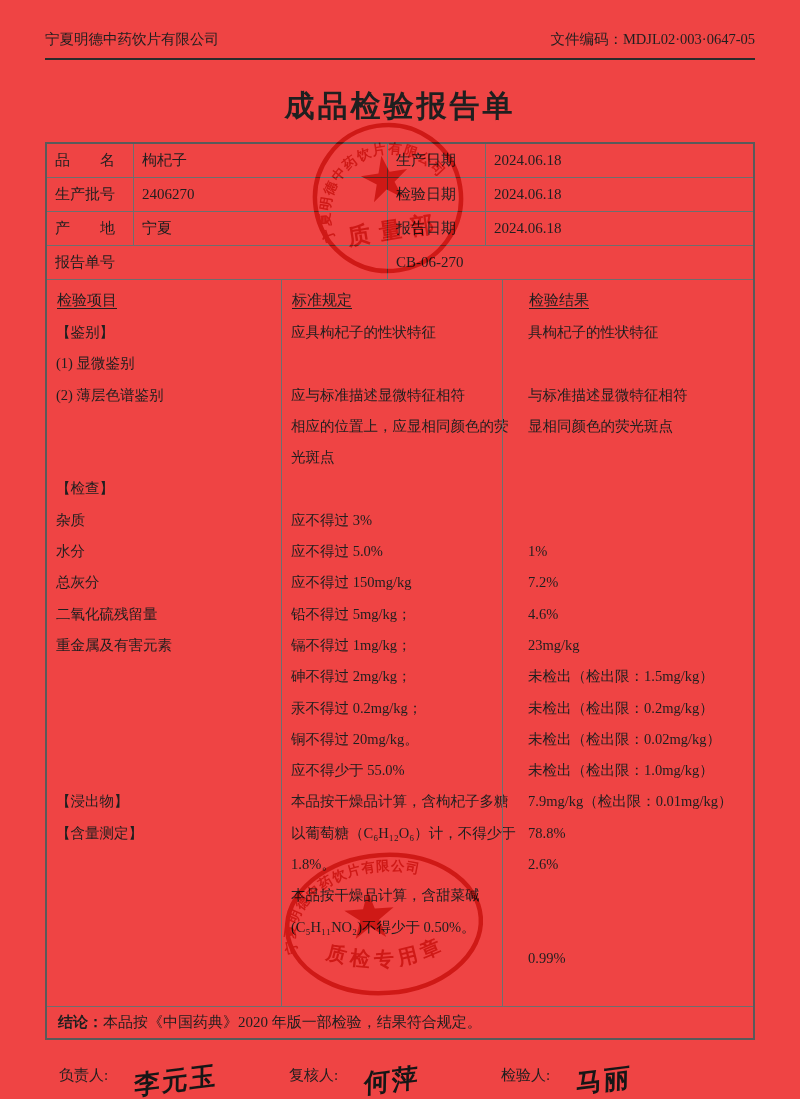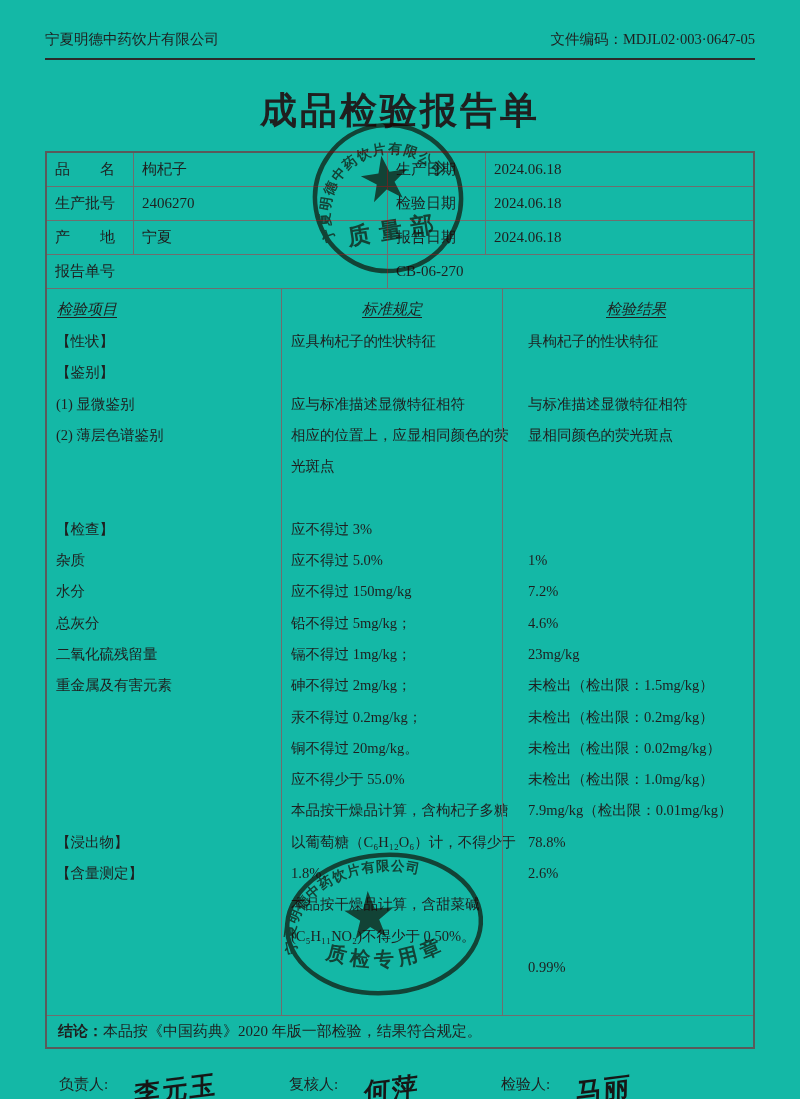--- a/index.html
+++ b/index.html
@@ -1,41 +1,41 @@
 <!DOCTYPE html>
 <html><head>
 <meta charset="utf-8">
 <style>
   html,body{margin:0;padding:0;background:#e8e8e8;}
   .page{
-    position:relative;width:800px;height:1099px;margin:0 auto;background:#14b8a6;
+    position:relative;width:800px;height:1099px;margin:0 auto;background:#ef4444;
     font-family:"Liberation Serif","DejaVu Serif",serif;color:#1f1f1f;overflow:hidden;
   }
   
   .hdr{margin:30px 45px 0 45px;padding-bottom:9px;border-bottom:2px solid #2b2b2b;
        display:flex;justify-content:space-between;align-items:flex-end;font-size:14.5px;}
   
-  .title{margin:26px 0 15px 0;text-align:center;font-size:37px;font-weight:bold;letter-spacing:3px;}
+  .title{margin:26px 0 15px 0;text-align:center;font-size:30px;font-weight:bold;letter-spacing:3px;}
   
   .doc-table{margin:8px 45px;border:2px solid #5a5a5a;}
   
   .info{display:grid;grid-template-columns:87px 254px 98px 1fr;}
   .info .cell{height:33px;line-height:33px;padding:0 8px;font-size:15px;
               border-bottom:1px solid #6e6e6e;white-space:nowrap;overflow:visible;}
   .info .vr{border-right:1px solid #6e6e6e;}
   .info .span2{grid-column:span 2;}
   
   .spec{display:flex;}
   .spec .col{box-sizing:border-box;padding-top:0;}
   .spec .c1{width:234px;}
   .spec .c2{width:221px;border-left:1px solid #6e6e6e;}
   .spec .c3{flex:1;border-left:1px solid #6e6e6e;padding-left:16px;}
-  .spec .colhead{height:37px;line-height:40px;font-size:15px;padding:0 10px;font-style:italic;}
+  .spec .colhead{height:37px;line-height:40px;font-size:15px;padding:0 10px;}
   .spec .colhead span{text-decoration:underline;text-underline-offset:3px;}
-  .spec .c2 .colhead,.spec .c3 .colhead{text-align:center;}
+  .spec .c2 .colhead,.spec .c3 .colhead{text-align:left;}
   .mline{height:31.3px;line-height:31.3px;font-size:14.5px;padding:0 9px;white-space:nowrap;overflow:visible;}
   
   .concl{border-top:1px solid #6e6e6e;height:31px;line-height:31px;font-size:15px;padding:0 11px;white-space:nowrap;}
   .concl b{font-weight:bold;}
   
   .signs{position:relative;margin:4px 45px 0 45px;height:72px;font-size:15px;}
   .sig-group{position:absolute;top:6px;white-space:nowrap;}
   .sig-g1{left:14px;}.sig-g2{left:244px;}.sig-g3{left:456px;}
   .sig-name{display:inline-block;margin-left:22px;font-size:26px;font-weight:600;
             transform:rotate(-7deg) skewX(-8deg) translateY(9px);color:#161616;letter-spacing:2px;}
@@ -77,21 +77,20 @@
       <div class="cell vr span2">报告单号</div>
       <div class="cell span2">CB-06-270</div>
     </div>
 
     <div class="spec">
       <div class="col c1">
         <div class="colhead">
           <span>检验项目</span>
         </div>
         <div id="col1">
-            <div class="mline">【性状】</div>
             <div class="mline">【鉴别】</div>
             <div class="mline">(1) 显微鉴别</div>
             <div class="mline">(2) 薄层色谱鉴别</div>
             <div class="mline">&nbsp;</div>
             <div class="mline">&nbsp;</div>
             <div class="mline">【检查】</div>
             <div class="mline">杂质</div>
             <div class="mline">水分</div>
             <div class="mline">总灰分</div>
             <div class="mline">二氧化硫残留量</div>

